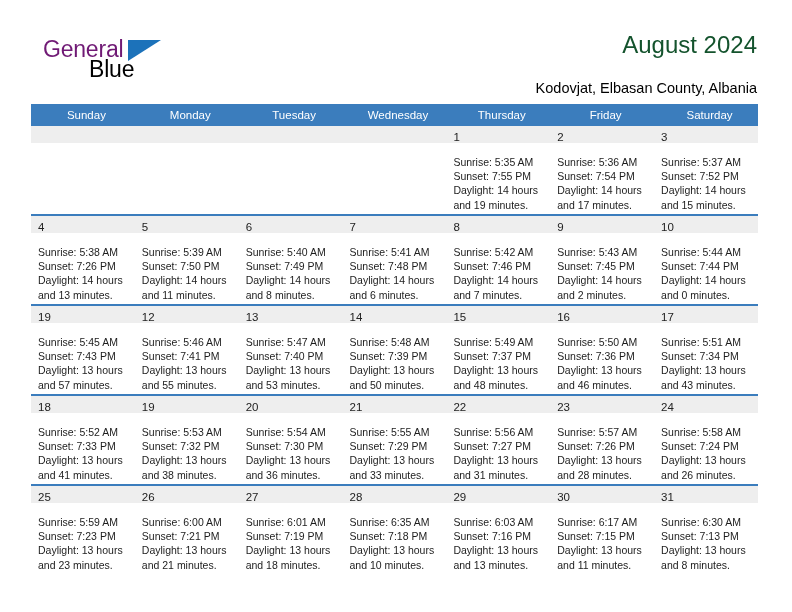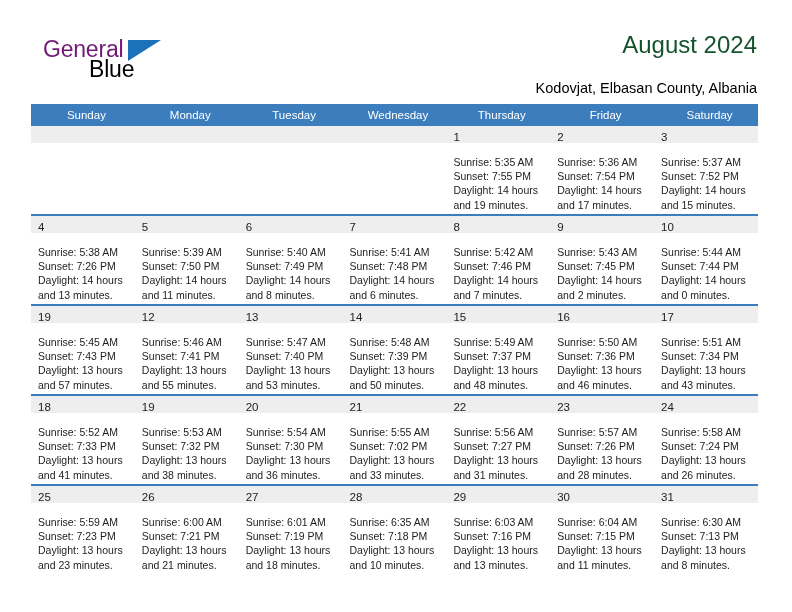--- a/index.html
+++ b/index.html
@@ -384,21 +384,21 @@
               <div class="cell-line">Sunrise: 5:54 AM</div>
               <div class="cell-line">Sunset: 7:30 PM</div>
               <div class="cell-line">Daylight: 13 hours</div>
               <div class="cell-line">and 36 minutes.</div>
             </div>
           </td>
           <td>
             <div class="daynum-band"><span class="daynum">21</span></div>
             <div class="cell-body">
               <div class="cell-line">Sunrise: 5:55 AM</div>
-              <div class="cell-line">Sunset: 7:02 PM</div>
+              <div class="cell-line">Sunset: 7:29 PM</div>
               <div class="cell-line">Daylight: 13 hours</div>
               <div class="cell-line">and 33 minutes.</div>
             </div>
           </td>
           <td>
             <div class="daynum-band"><span class="daynum">22</span></div>
             <div class="cell-body">
               <div class="cell-line">Sunrise: 5:56 AM</div>
               <div class="cell-line">Sunset: 7:27 PM</div>
               <div class="cell-line">Daylight: 13 hours</div>
@@ -466,21 +466,21 @@
             <div class="cell-body">
               <div class="cell-line">Sunrise: 6:03 AM</div>
               <div class="cell-line">Sunset: 7:16 PM</div>
               <div class="cell-line">Daylight: 13 hours</div>
               <div class="cell-line">and 13 minutes.</div>
             </div>
           </td>
           <td>
             <div class="daynum-band"><span class="daynum">30</span></div>
             <div class="cell-body">
-              <div class="cell-line">Sunrise: 6:04 AM</div>
+              <div class="cell-line">Sunrise: 6:17 AM</div>
               <div class="cell-line">Sunset: 7:15 PM</div>
               <div class="cell-line">Daylight: 13 hours</div>
               <div class="cell-line">and 11 minutes.</div>
             </div>
           </td>
           <td>
             <div class="daynum-band"><span class="daynum">31</span></div>
             <div class="cell-body">
               <div class="cell-line">Sunrise: 6:30 AM</div>
               <div class="cell-line">Sunset: 7:13 PM</div>

